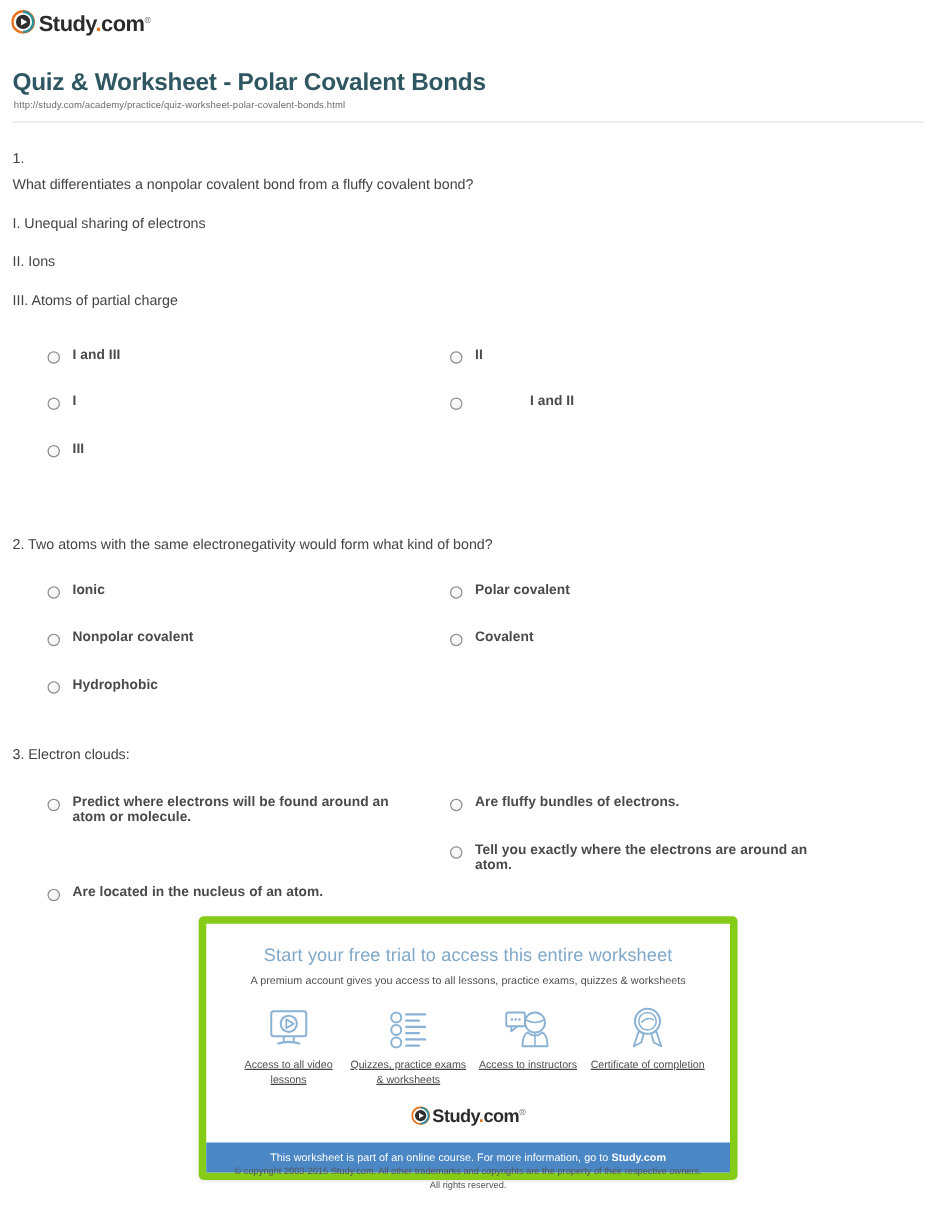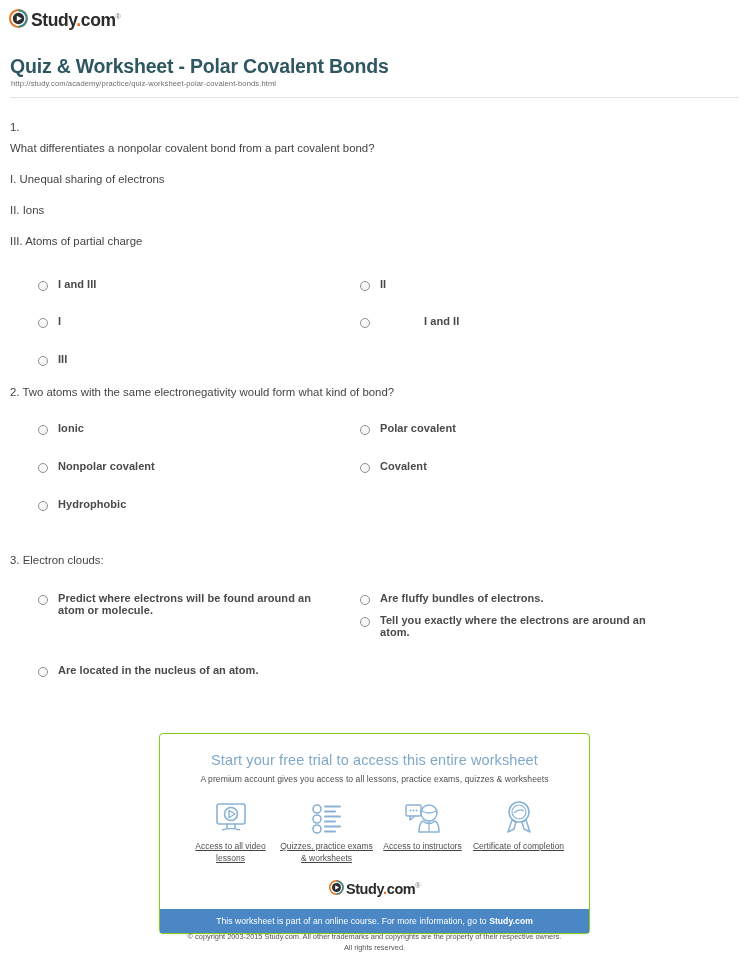--- a/index.html
+++ b/index.html
@@ -134,21 +134,21 @@
     letter-spacing: 0.05px;
   }
 
   
   .promo {
     position: absolute;
     left: 159px;
     top: 733px;
     width: 431px;
     background: #ffffff;
-    border: 1px solid #84cc16;
+    border: 6px solid #84cc16;
     border-radius: 4px;
     box-shadow: 0 1px 3px rgba(0,0,0,0.08);
     box-sizing: border-box;
   }
   .promo-head {
     text-align: center;
     padding-top: 18px;
   }
   .promo-title {
     font-size: 14.5px;
@@ -229,21 +229,21 @@
 </div>
 
 <div class="page-title">Quiz &amp; Worksheet - Polar Covalent Bonds</div>
 <div class="page-url">http://study.com/academy/practice/quiz-worksheet-polar-covalent-bonds.html</div>
 <div class="header-rule"></div>
 
 <div class="quiz">
 
   <div class="question-block" style="height:265px;">
     <div class="q-number-line">1.</div>
-    <div class="q-stem">What differentiates a nonpolar covalent bond from a part covalent bond?</div>
+    <div class="q-stem">What differentiates a nonpolar covalent bond from a fluffy covalent bond?</div>
     <div class="q-subline">I. Unequal sharing of electrons</div>
     <div class="q-subline">II. Ions</div>
     <div class="q-subline">III. Atoms of partial charge</div>
 
     <div class="answers" style="margin-top:28px;">
       <div class="answer-col left">
         <div class="answer">
           <span class="radio"></span>
           <span class="answer-label">I and III</span>
         </div>
@@ -262,21 +262,21 @@
           <span class="answer-label">II</span>
         </div>
         <div class="answer" style="margin-bottom:25px;gap:44px;">
           <span class="radio"></span>
           <span class="answer-label">I and II</span>
         </div>
       </div>
     </div>
   </div>
 
-  <div class="question-block" style="height:168px;">
+  <div class="question-block" style="height:168px;margin-top:44px;">
     <div class="q-stem">2. Two atoms with the same electronegativity would form what kind of bond?</div>
     <div class="answers" style="margin-top:21px;">
       <div class="answer-col left">
         <div class="answer" style="margin-bottom:25px;">
           <span class="radio"></span>
           <span class="answer-label">Ionic</span>
         </div>
         <div class="answer" style="margin-bottom:25px;">
           <span class="radio"></span>
           <span class="answer-label">Nonpolar covalent</span>
@@ -306,21 +306,21 @@
         <div class="answer" style="margin-bottom:48px;">
           <span class="radio"></span>
           <span class="answer-label">Predict where electrons will be found around an atom or molecule.</span>
         </div>
         <div class="answer">
           <span class="radio"></span>
           <span class="answer-label">Are located in the nucleus of an atom.</span>
         </div>
       </div>
       <div class="answer-col right">
-        <div class="answer" style="margin-bottom:9px;">
+        <div class="answer" style="margin-bottom:25px;">
           <span class="radio"></span>
           <span class="answer-label">Are fluffy bundles of electrons.</span>
         </div>
         <div class="answer">
           <span class="radio"></span>
           <span class="answer-label">Tell you exactly where the electrons are around an atom.</span>
         </div>
       </div>
     </div>
   </div>

